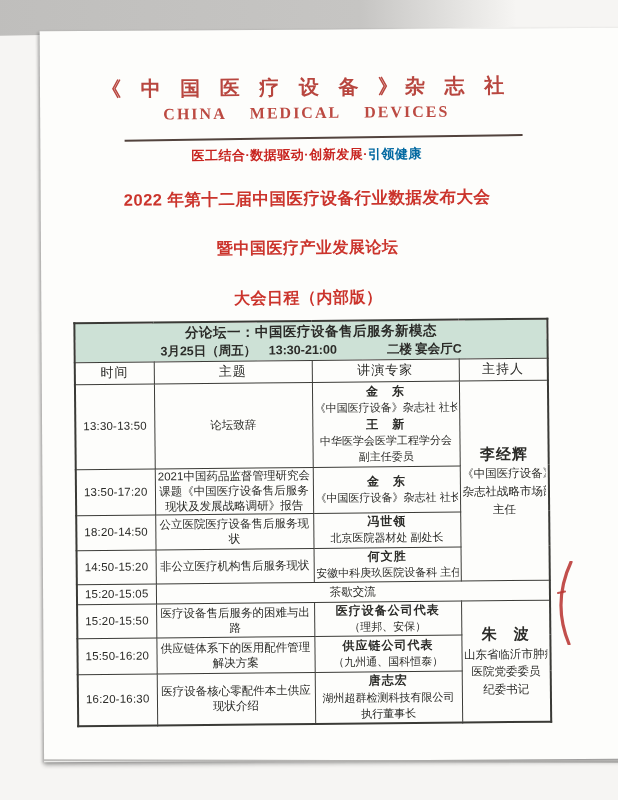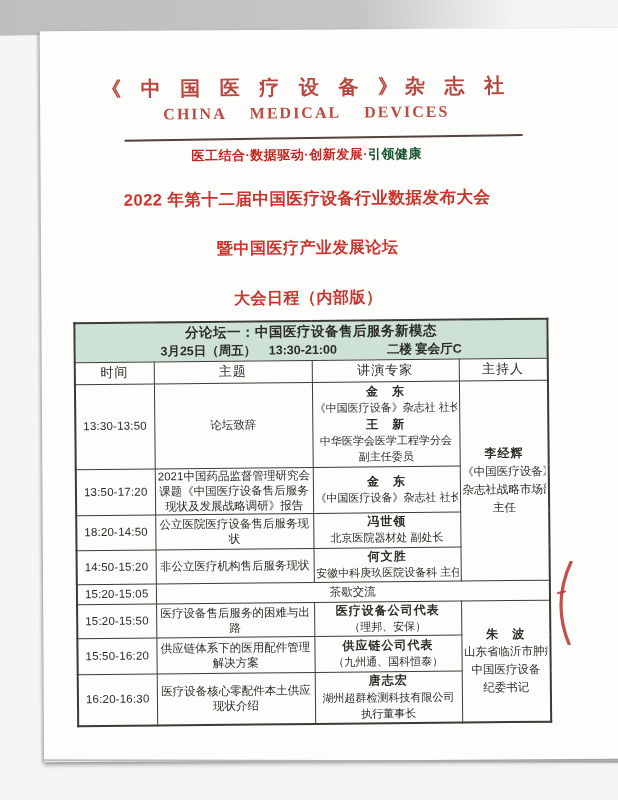--- a/index.html
+++ b/index.html
@@ -36,21 +36,21 @@
     font-size:16px;font-weight:bold;letter-spacing:2px;word-spacing:18px;color:#bc4a42;
   }
   .rule{
     position:absolute;top:137px;left:127px;width:398px;height:2px;
     background:#52433d;transform:rotate(-0.25deg);
   }
   .slogan{
     position:absolute;top:146px;left:0;width:100%;text-align:center;
     font-size:13px;font-weight:bold;color:#c8241f;letter-spacing:.5px;
   }
-  .slogan .tail{color:#14532d;}
+  .slogan .tail{color:#0369a1;}
   .h-red{position:absolute;left:0;width:100%;text-align:center;font-weight:bold;color:#cb342c;}
   .h1{top:188px;font-size:16.5px;letter-spacing:.5px;}
   .h2{top:238px;font-size:16px;letter-spacing:.5px;}
   .h3{top:288px;font-size:16px;letter-spacing:.5px;}
 
   .sched-wrap{position:absolute;left:74px;top:320px;width:473px;}
   table.sched{border-collapse:collapse;width:473px;table-layout:fixed;
     border:2px solid #3a3a36;}
   table.sched td{border:1px solid #3c3c38;text-align:center;vertical-align:middle;
     font-size:11.5px;line-height:1.3;padding:0 2px;overflow:hidden;}
@@ -59,21 +59,21 @@
   .si{font-size:12.5px;font-weight:bold;margin-top:1px;}
   tr.cols td{font-size:13px;letter-spacing:1px;}
   td.t{font-size:11.5px;letter-spacing:.2px;}
   td.topic{padding:0 4px;}
   td.sp{padding:0 1px;}
   td.sp div, td.host div{white-space:nowrap;overflow:hidden;}
   td.sp div{font-size:11px;line-height:1.45;}
   td.sp div.b{font-size:12px;font-weight:bold;letter-spacing:1px;}
   td.host{font-size:11px;padding:0;}
   td.host div{line-height:1.55;}
-  td.host div.b{font-size:12px;font-weight:bold;letter-spacing:1px;}
+  td.host div.b{font-size:15px;font-weight:bold;letter-spacing:1px;}
   td.tea{font-size:11.5px;}
 
   .red-mark{position:absolute;left:549px;top:561px;width:28px;height:84px;z-index:3;}
   .page-edge-bottom{
     position:absolute;left:44px;right:0;top:760px;height:2px;z-index:2;
     background:linear-gradient(90deg,#bdbcba,#a9a8a6);transform:rotate(0.15deg);
   }
 </style>
 </head>
 <body>
@@ -168,21 +168,21 @@
         <tr style="height:34px">
           <td class="t">15:20-15:50</td>
           <td class="topic">医疗设备售后服务的困难与出路</td>
           <td class="sp">
             <div class="b">医疗设备公司代表</div>
             <div>（理邦、安保）</div>
           </td>
           <td class="host" rowspan="3">
             <div class="b">朱　波</div>
             <div>山东省临沂市肿瘤</div>
-            <div>中国医疗设备</div>
+            <div>医院党委委员</div>
             <div>纪委书记</div>
           </td>
         </tr>
 
         <tr style="height:36px">
           <td class="t">15:50-16:20</td>
           <td class="topic">供应链体系下的医用配件管理解决方案</td>
           <td class="sp">
             <div class="b">供应链公司代表</div>
             <div>（九州通、国科恒泰）</div>

